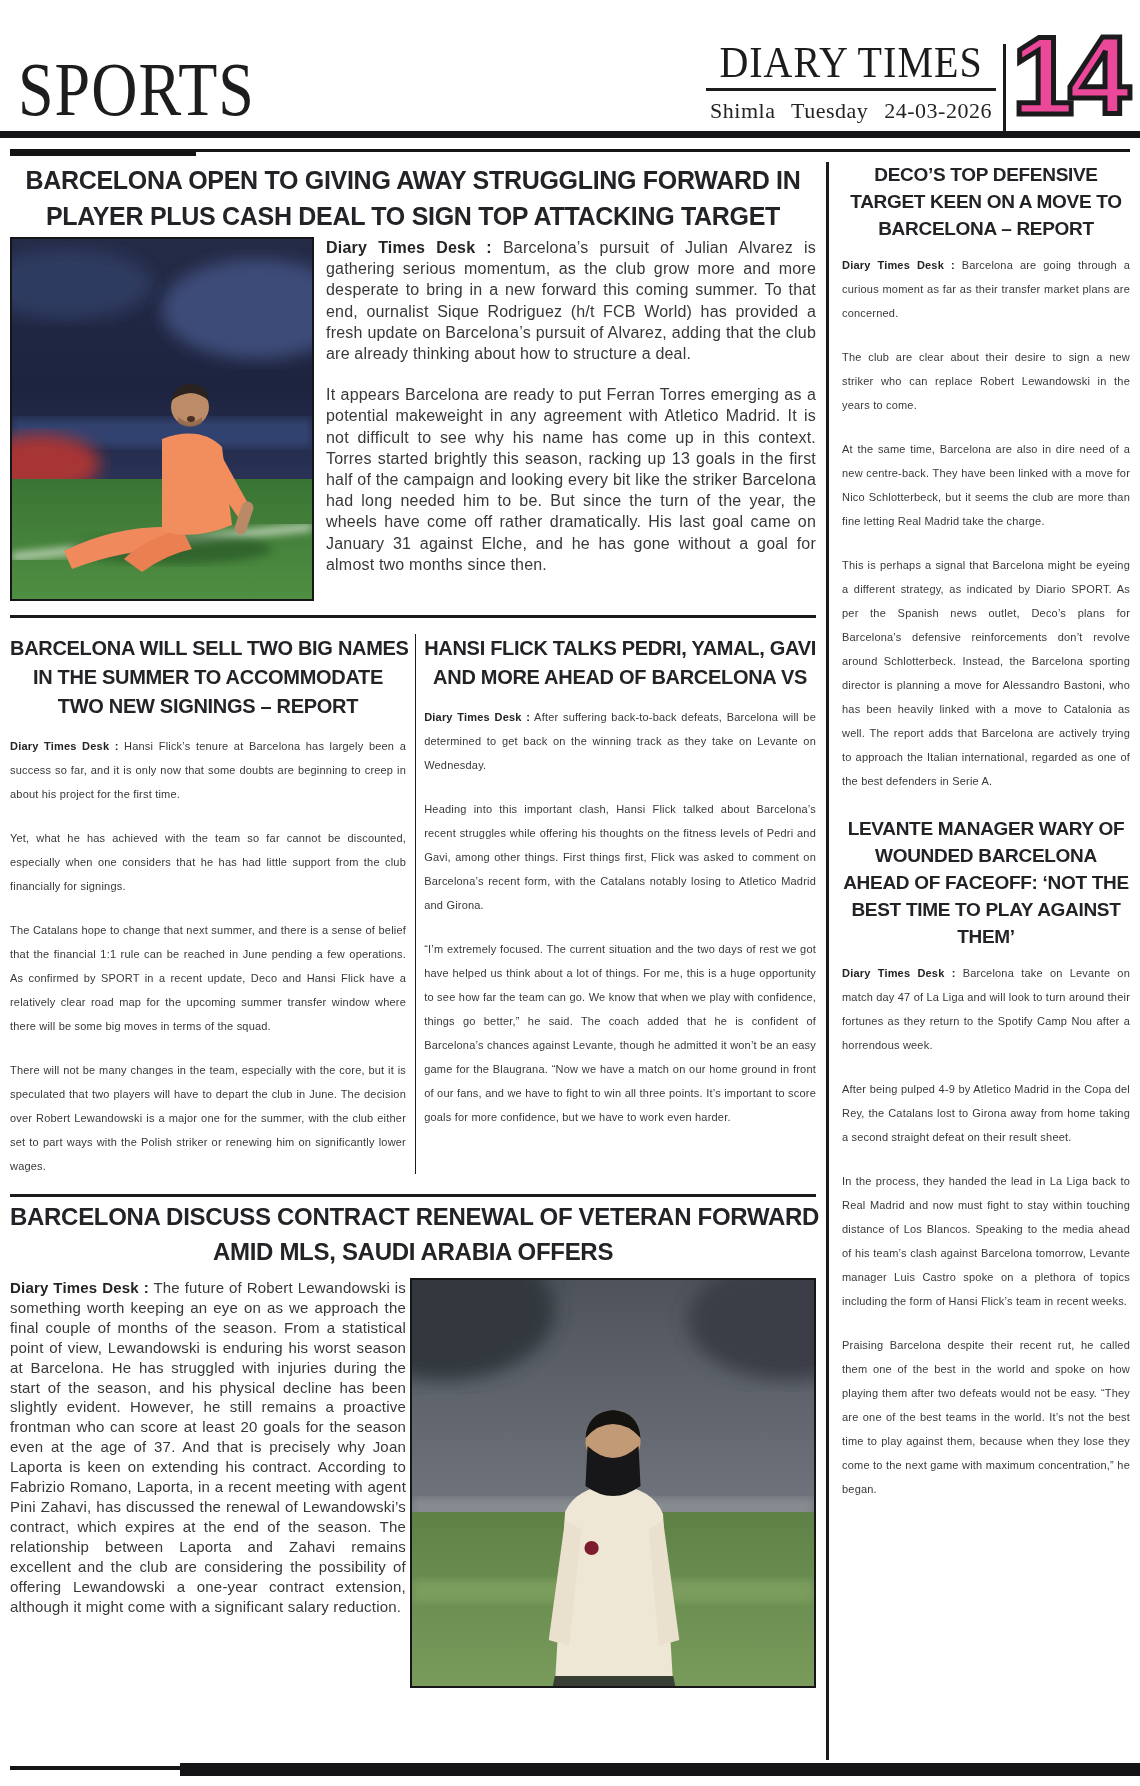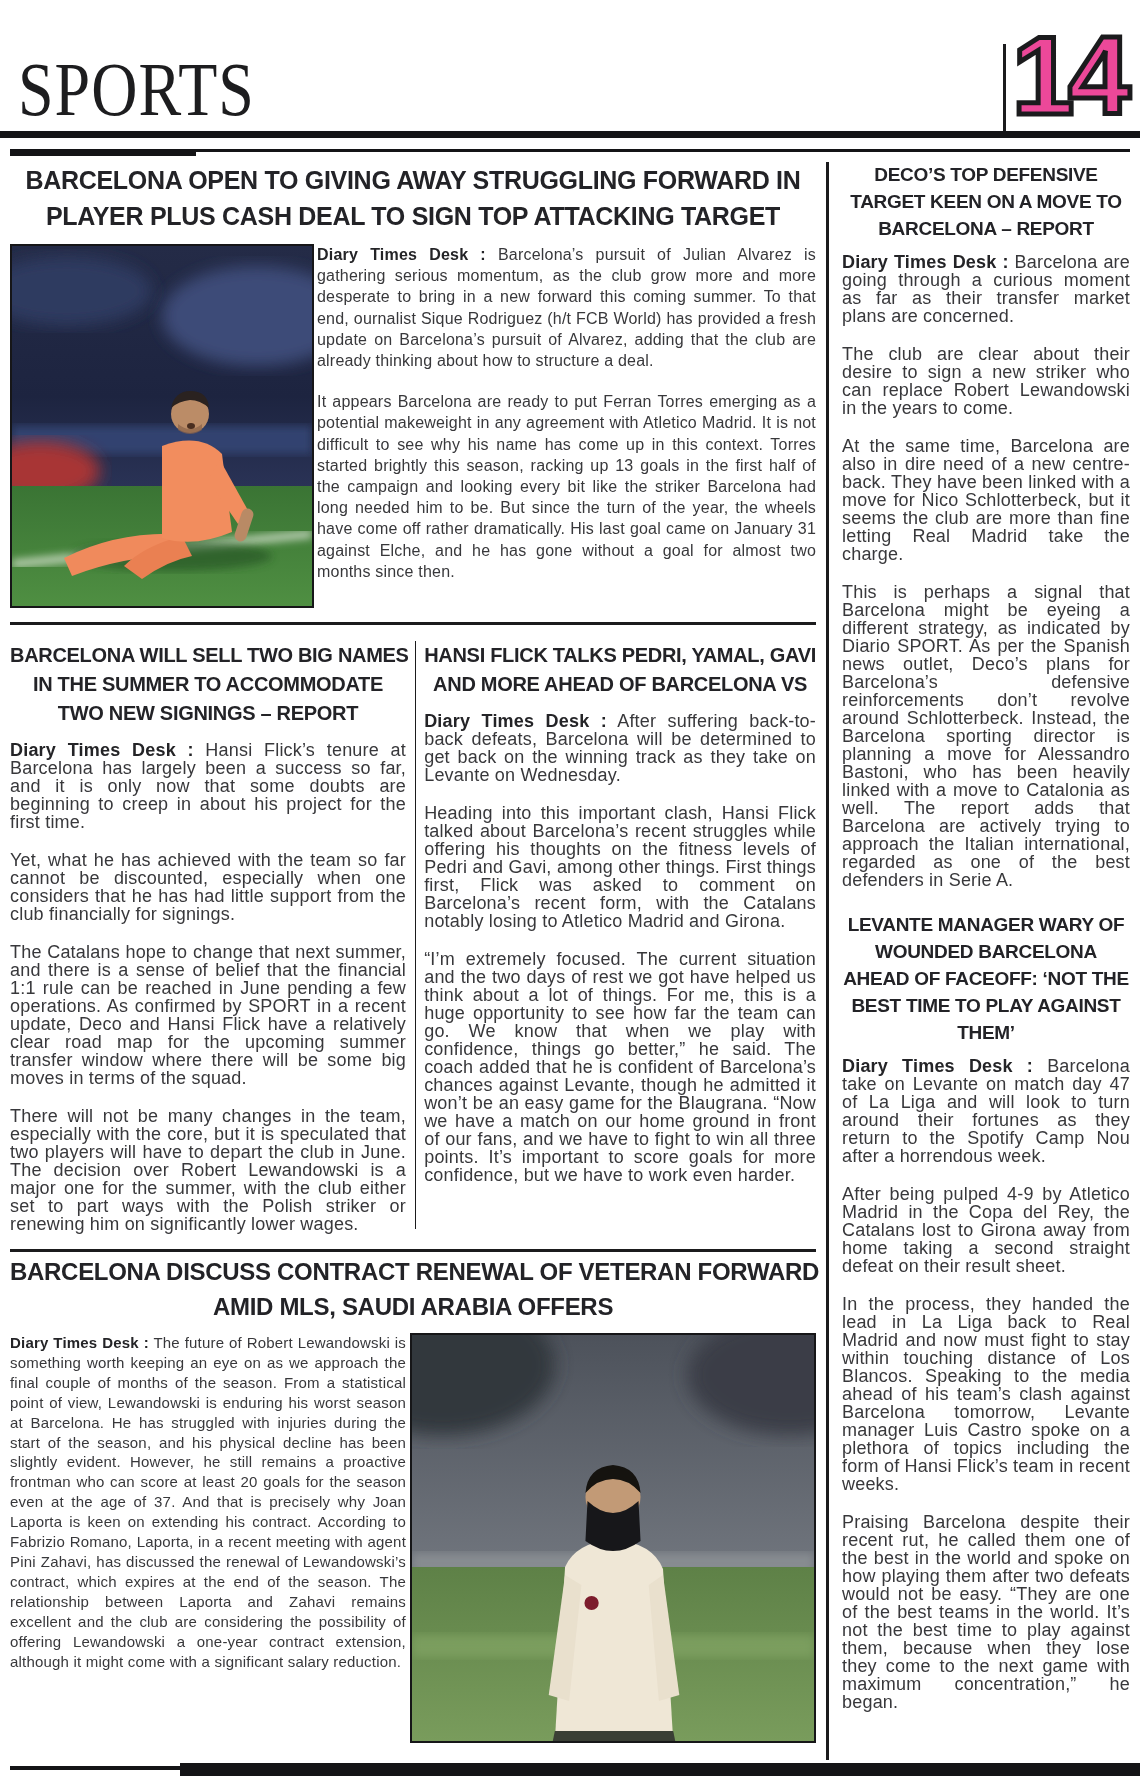--- a/index.html
+++ b/index.html
@@ -27,32 +27,32 @@
   #header-vline { position:absolute; left:1003px; top:44px; width:3px; height:90px; background:#1b1b1d; }
   #page-number {
     position:absolute; left:1012px; top:20px; line-height:1;
     font-size:112px; font-weight:700; color:#ec4899; letter-spacing:-6px;
     -webkit-text-stroke:5px #1b1b1d;
   }
   .rule { position:absolute; background:#141416; }
   
   .body-text p {
     margin:0 0 20px 0; text-align:justify;
-    font-size:18px; line-height:18px; letter-spacing:0.2px;
+    font-size:11px; line-height:24px; letter-spacing:0.2px;
   }
   .body-text p:last-child { margin-bottom:0; }
   .byline { font-weight:700; color:#242427; }
   .headline { font-weight:700; color:#232327; text-align:center; letter-spacing:-0.3px; }
   .h-line { display:block; white-space:nowrap; }
   .photo-frame { border:2px solid #161618; box-sizing:border-box; background:#1e2540; }
   .photo-frame svg { display:block; width:100%; height:100%; }
   
   #main-left { position:absolute; left:10px; top:158px; width:806px; }
   #lead-headline { font-size:25px; line-height:36px; margin-top:4px; }
-  #lead-row { display:flex; gap:3px; margin-top:10px; }
+  #lead-row { display:flex; gap:12px; margin-top:3px; }
   #lead-photo { flex:0 0 304px; width:304px; height:364px; }
   #lead-body { flex:1; }
   #lead-body p { font-size:16px; line-height:21.2px; }
   .h-rule { height:3px; background:#1b1b1d; }
   #rule-mid-1 { margin-top:14px; }
   #two-col { display:flex; margin-top:12px; }
   #col-a { width:396px; flex:0 0 396px; }
   #col-divider { width:3px; background:#1b1b1d; margin:4px 9px 4px 9px; }
   #col-b { flex:1; }
   .sub-headline { font-size:20px; line-height:29px; margin:4px 0 13px 0; }
@@ -68,20 +68,25 @@
   .side-headline { font-size:19px; line-height:27px; margin-bottom:11px; }
   #levante-headline { margin-top:22px; }
 </style>
 </head>
 <body>
 
 <div id="page">
 
   <div id="sports-title">SPORTS</div>
 
+  <div id="masthead">
+    <div id="masthead-title">DIARY TIMES</div>
+    <div id="masthead-rule"></div>
+    <div id="masthead-dateline">Shimla Tuesday 24-03-2026</div>
+  </div>
 
   <div id="header-vline"></div>
   <div id="page-number">14</div>
 
   <div class="rule" style="left:0; top:131px; width:1140px; height:7px;"></div>
   <div class="rule" style="left:10px; top:149px; width:186px; height:7px;"></div>
   <div class="rule" style="left:196px; top:149px; width:934px; height:3px;"></div>
 
   <div id="main-left">
 

